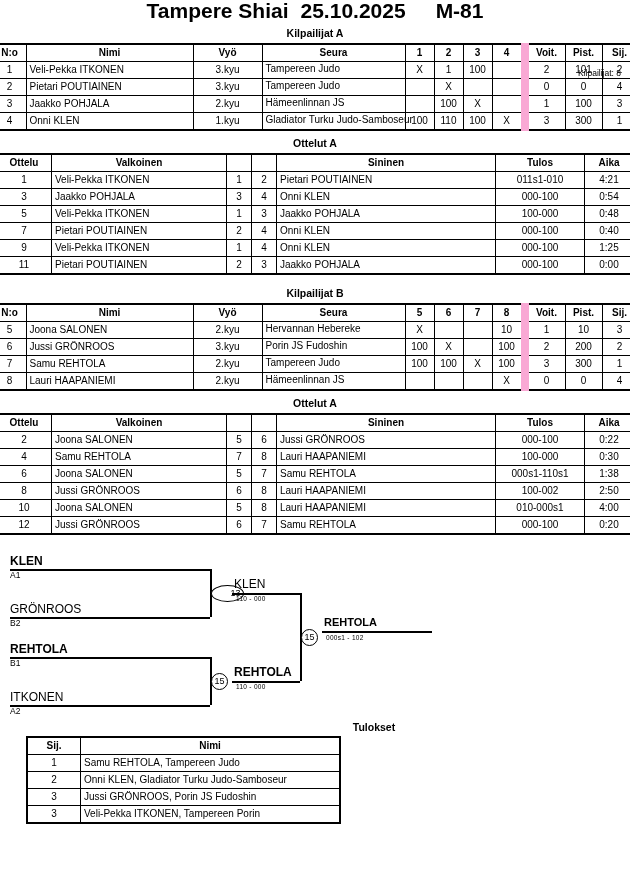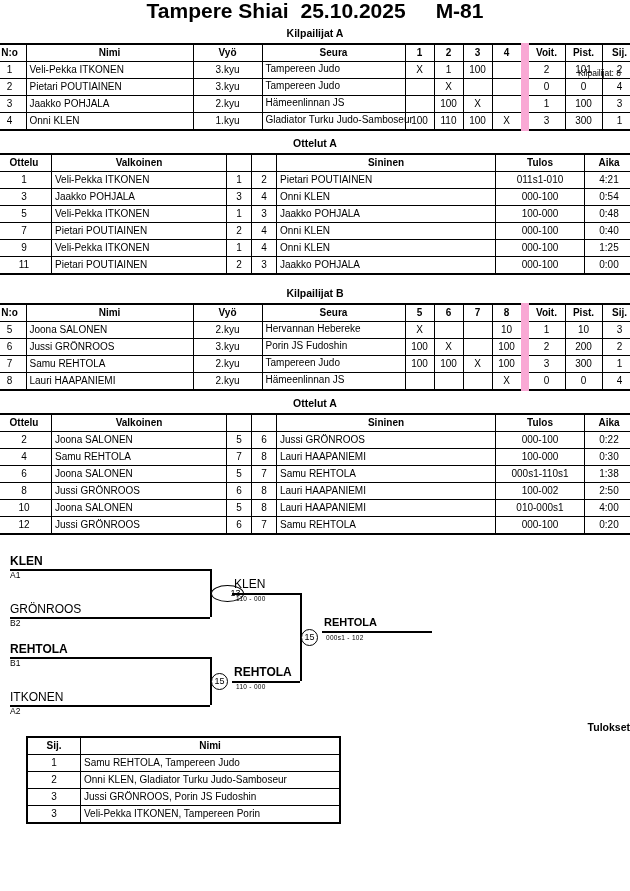--- a/index.html
+++ b/index.html
@@ -86,21 +86,21 @@
   .bracket .score{
     position:absolute;font-size:6.5px;line-height:8px;white-space:nowrap;
     letter-spacing:0.3px;
   }
   .bracket .circ{
     position:absolute;width:15px;height:15px;border:1.4px solid #000;
     border-radius:50%;background:#fff;
     font-size:9px;line-height:15px;text-align:center;
   }
   .tulokset-wrap{display:flex;justify-content:flex-start;padding-left:26px;}
-  .tulokset-title{text-align:right;padding-left:118px;font-size:10.5px;font-weight:bold;margin-top:4px;margin-bottom:3px;}
+  .tulokset-title{text-align:center;padding-left:118px;font-size:10.5px;font-weight:bold;margin-top:4px;margin-bottom:3px;}
 </style>
 </head>
 <body>
 
 <div class="page">
 
   <div class="title">
     <span>Tampere Shiai</span><span class="gap1"></span><span>25.10.2025</span><span class="gap2"></span><span>M-81</span>
   </div>
   <div class="kilp-count">Kilpailijat: 8</div>

